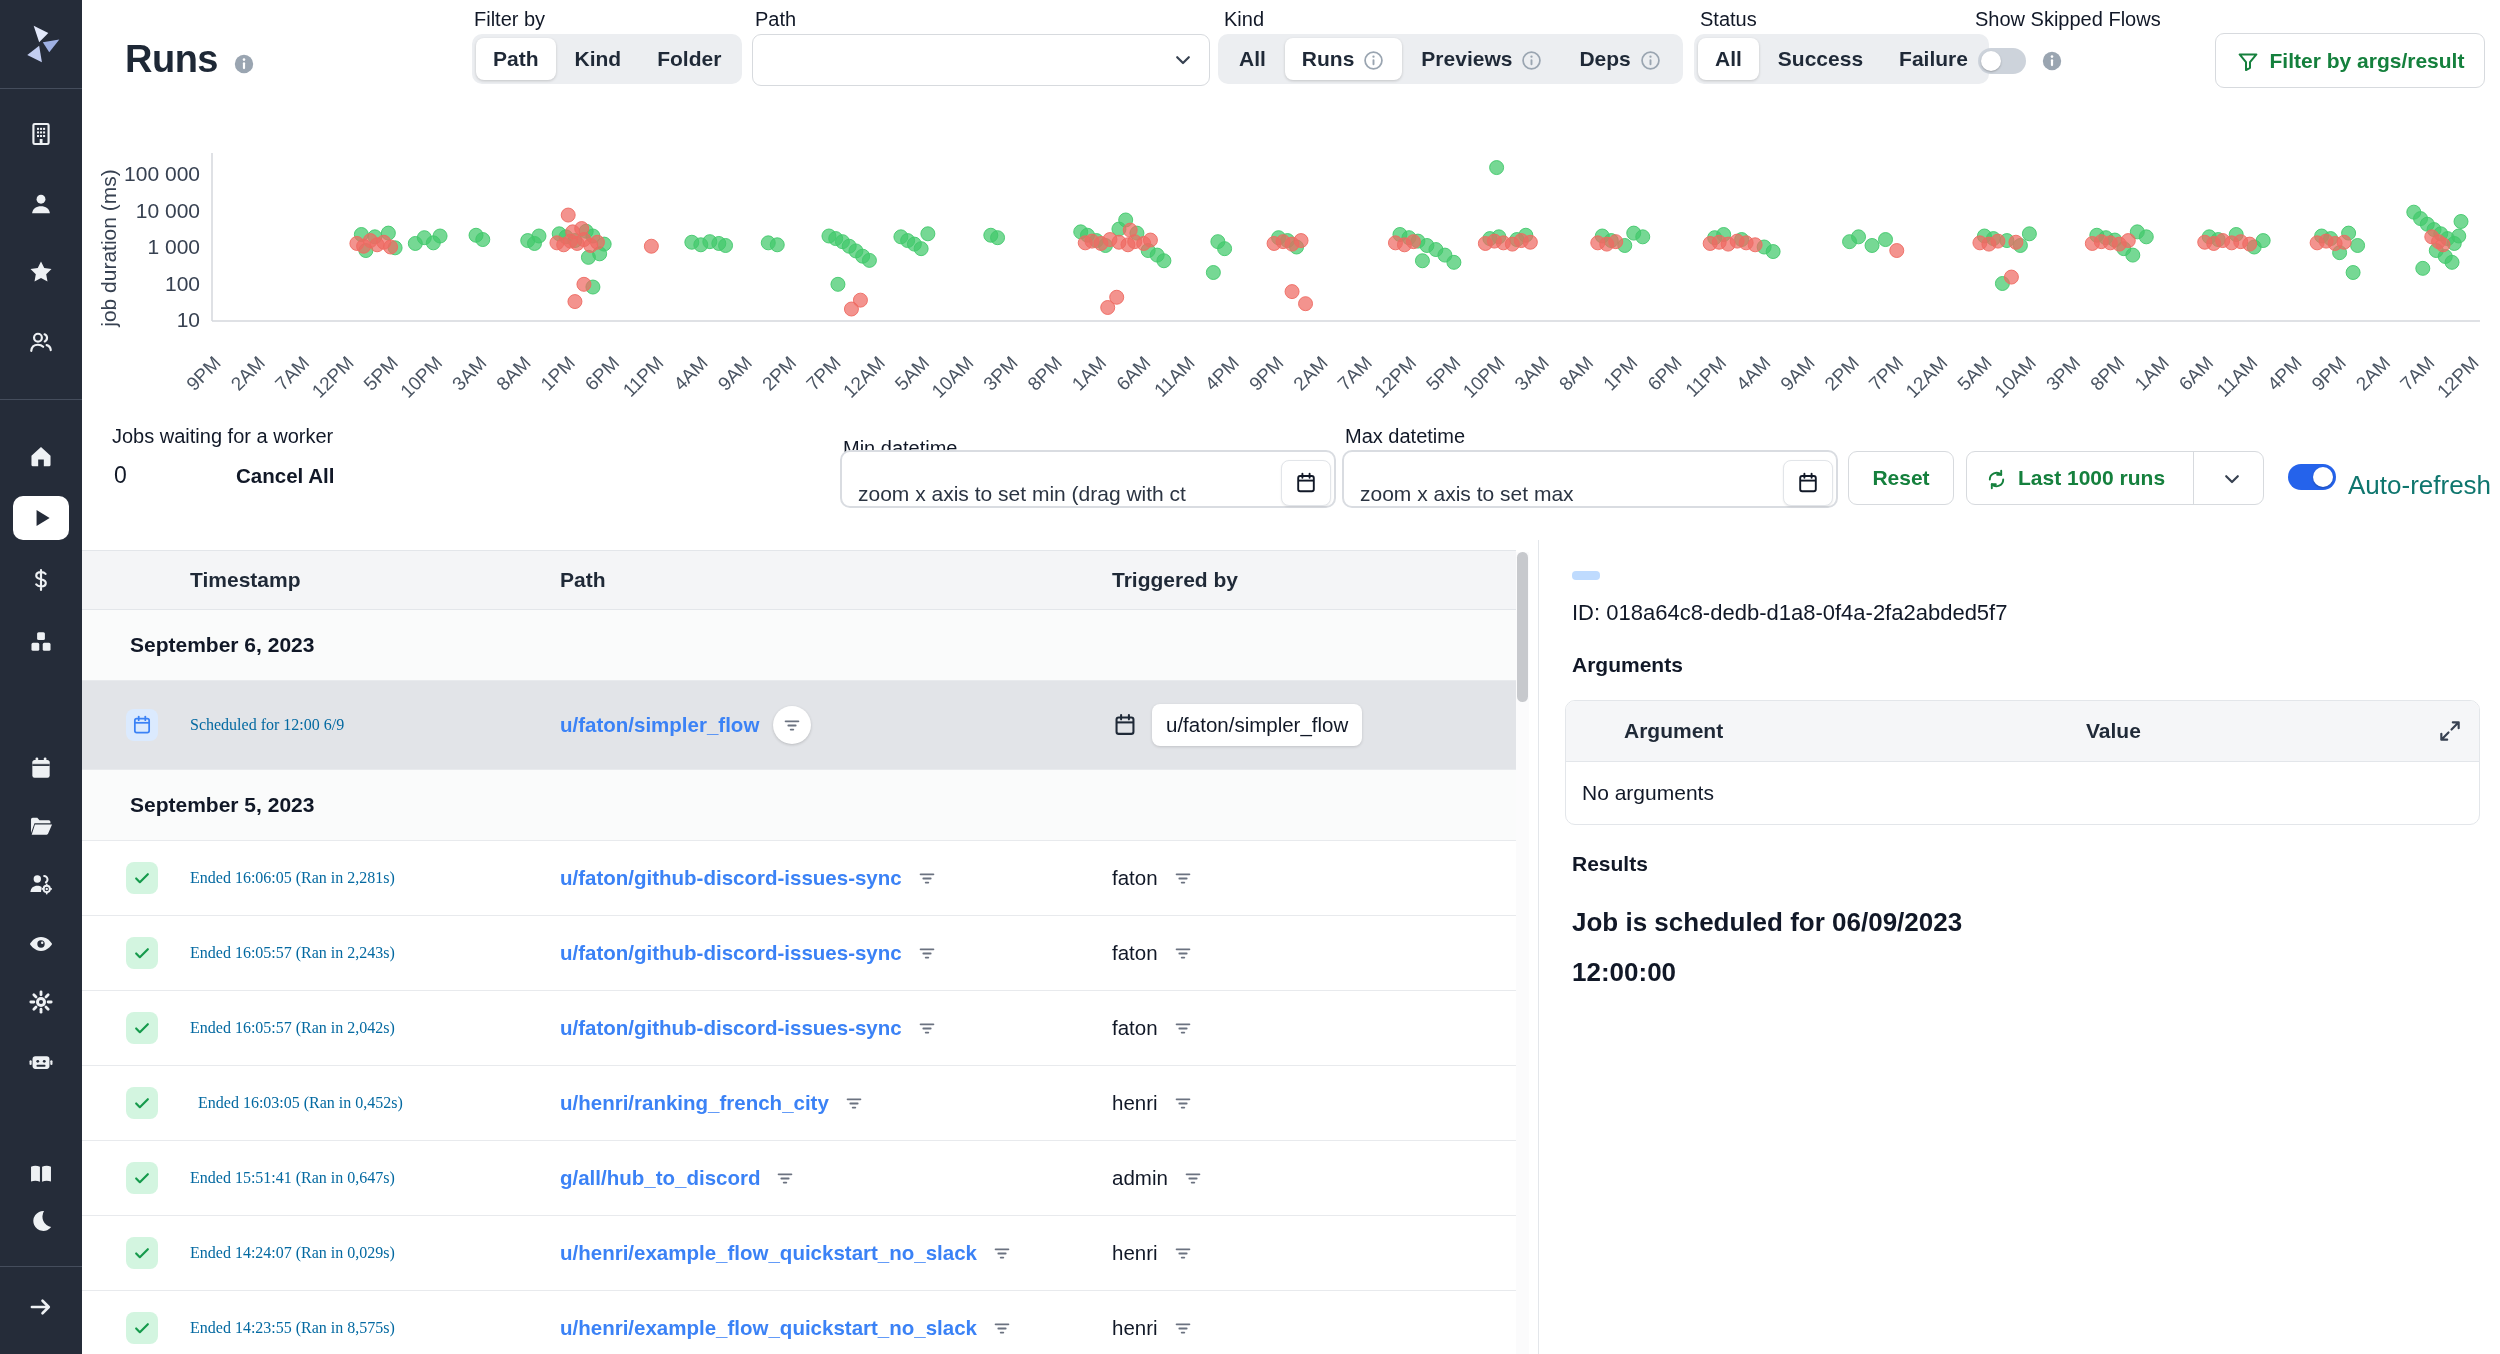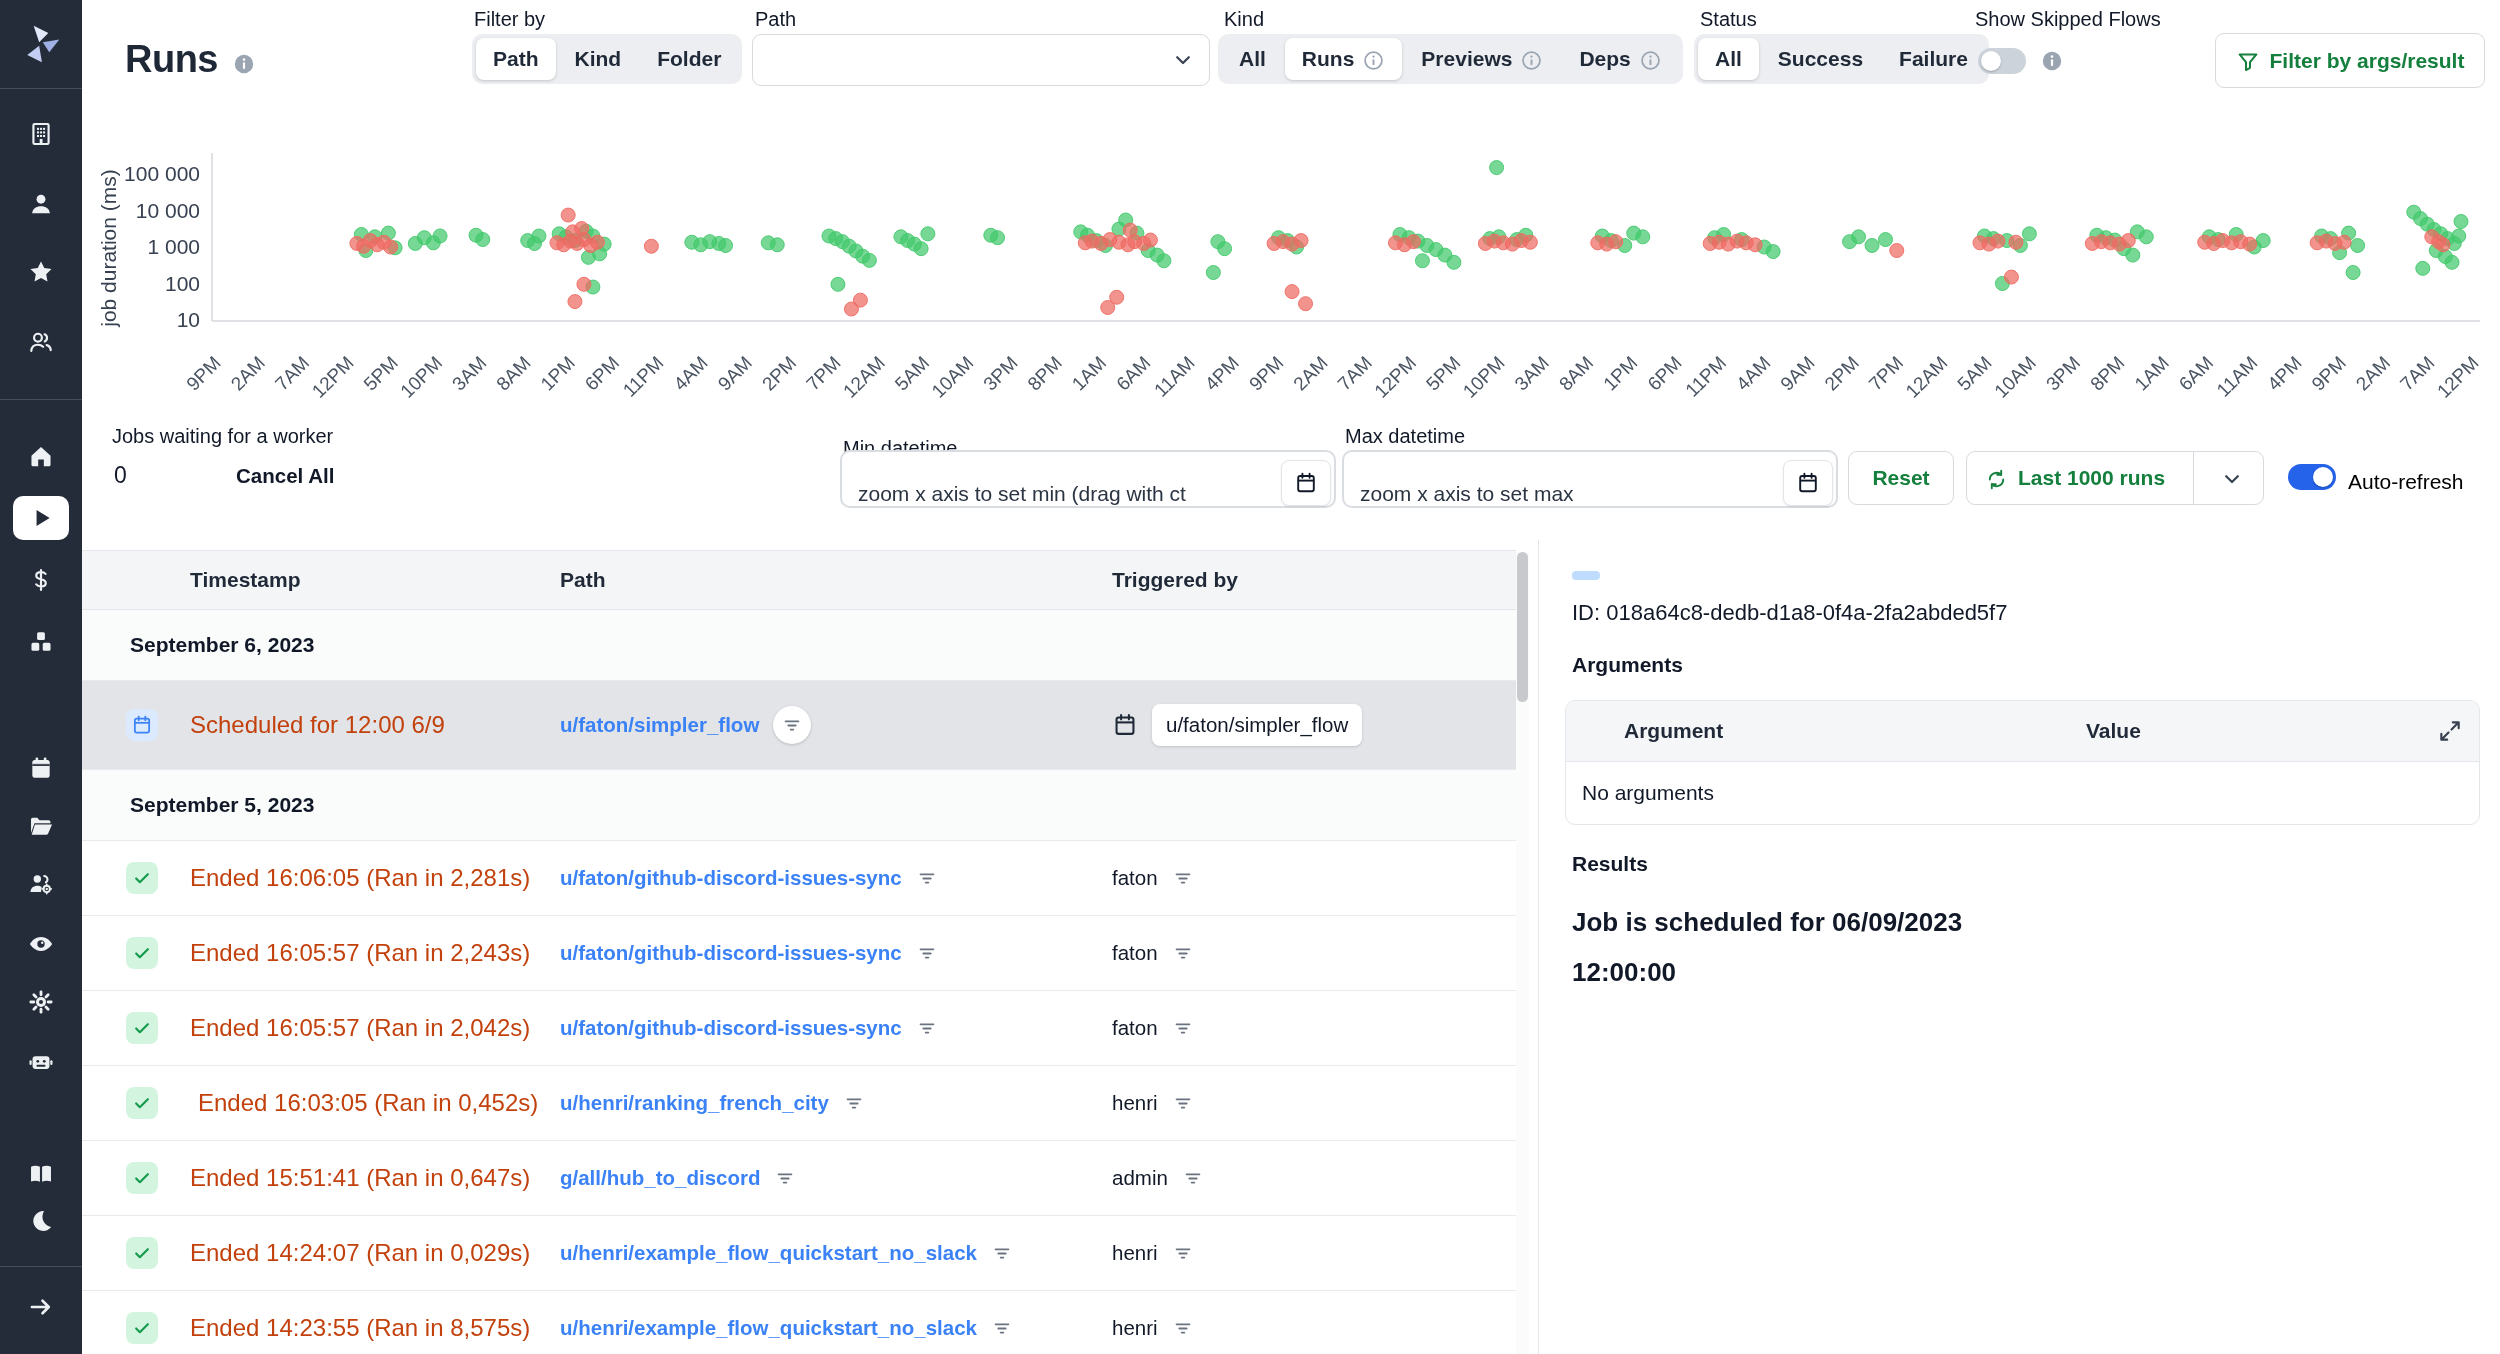--- a/index.html
+++ b/index.html
@@ -45,21 +45,21 @@
   .thead{height:58px;background:#f4f5f7;border-top:1px solid #e3e6ea;border-bottom:1px solid #e3e6ea;position:relative;}
   .th{position:absolute;top:0;line-height:58px;font-size:21px;font-weight:600;color:#1f2937;}
   .daterow{position:relative;background:#fafbfb;border-bottom:1px solid #e8eaed;}
   .daterow span{position:absolute;left:48px;top:50%;transform:translateY(-50%);font-size:21px;font-weight:bold;color:#111827;}
   .trow{position:relative;background:#fff;border-bottom:1px solid #e8eaed;cursor:pointer;}
   .trow.sel{background:#e2e4e8;}
   .cell{position:absolute;top:50%;transform:translateY(-50%);display:flex;align-items:center;}
   .badge-ic{width:32px;height:32px;border-radius:8px;display:flex;align-items:center;justify-content:center;}
   .ok-ic{background:#d3f5e0;color:#169a4c;} .ok-ic .ic{width:20px;height:20px;}
   .sched-ic{background:#dbeafe;color:#3b82f6;} .sched-ic .ic{width:22px;height:22px;}
-  .ts{font-size:24px;color:#c2410c;}
+  .ts{font-size:16px;color:#0369a1;font-family:Liberation Serif, serif;}
   .plink{font-size:20.5px;font-weight:600;color:var(--link);text-decoration:none;}
   .fI{width:22px;height:22px;color:#6b7280;cursor:pointer;flex:none;}
   .fchip{width:38px;height:38px;border-radius:19px;background:#fff;box-shadow:0 1px 3px rgba(0,0,0,.18);display:flex;align-items:center;justify-content:center;cursor:pointer;}
   .tname{font-size:20.5px;color:#111827;}
   .tbadge{background:#fff;border-radius:8px;box-shadow:0 1px 3px rgba(0,0,0,.15);padding:9px 14px;font-size:20.5px;color:#111827;}
 
   
   .scroll-track{position:absolute;left:1516px;top:552px;width:13px;height:802px;background:#fbfbfc;}
   .scroll-thumb{position:absolute;left:1517px;top:552px;width:11px;height:150px;background:#c7c9cd;border-radius:6px;cursor:grab;}
   .vdiv{position:absolute;left:1538px;top:540px;width:1px;height:814px;background:#e3e6ea;}
@@ -595,21 +595,21 @@
     <span style="display:flex;align-items:center;justify-content:center;width:56px;height:100%">
       <span class="chev-ic" style="width:24px;height:24px;color:#374151"><svg class="ic" style="width:24px;height:24px" viewBox="0 0 24 24">
             <path d="M6.2 9.2l5.8 5.8 5.8-5.8" fill="none" stroke="currentColor" stroke-width="2.2" stroke-linecap="round" stroke-linejoin="round"></path>
           </svg></span>
     </span>
   </div>
 
   <div class="toggle tog-on" style="left:2288px;top:464px">
       <span class="knob"></span>
     </div>
-  <div class="abs" style="left:2348px;top:470px;font-size:21px;color:#000000">Auto-refresh</div>
+  <div class="abs" style="left:2348px;top:470px;font-size:26px;color:#0f766e">Auto-refresh</div>
 
   <div class="tbl">
     <div class="thead">
       <span class="th" style="left:108px">Timestamp</span>
       <span class="th" style="left:478px">Path</span>
       <span class="th" style="left:1030px">Triggered by</span>
     </div>
     <div id="table-body">
         <div class="daterow" style="height:70px">
           <span>September 6, 2023</span>

